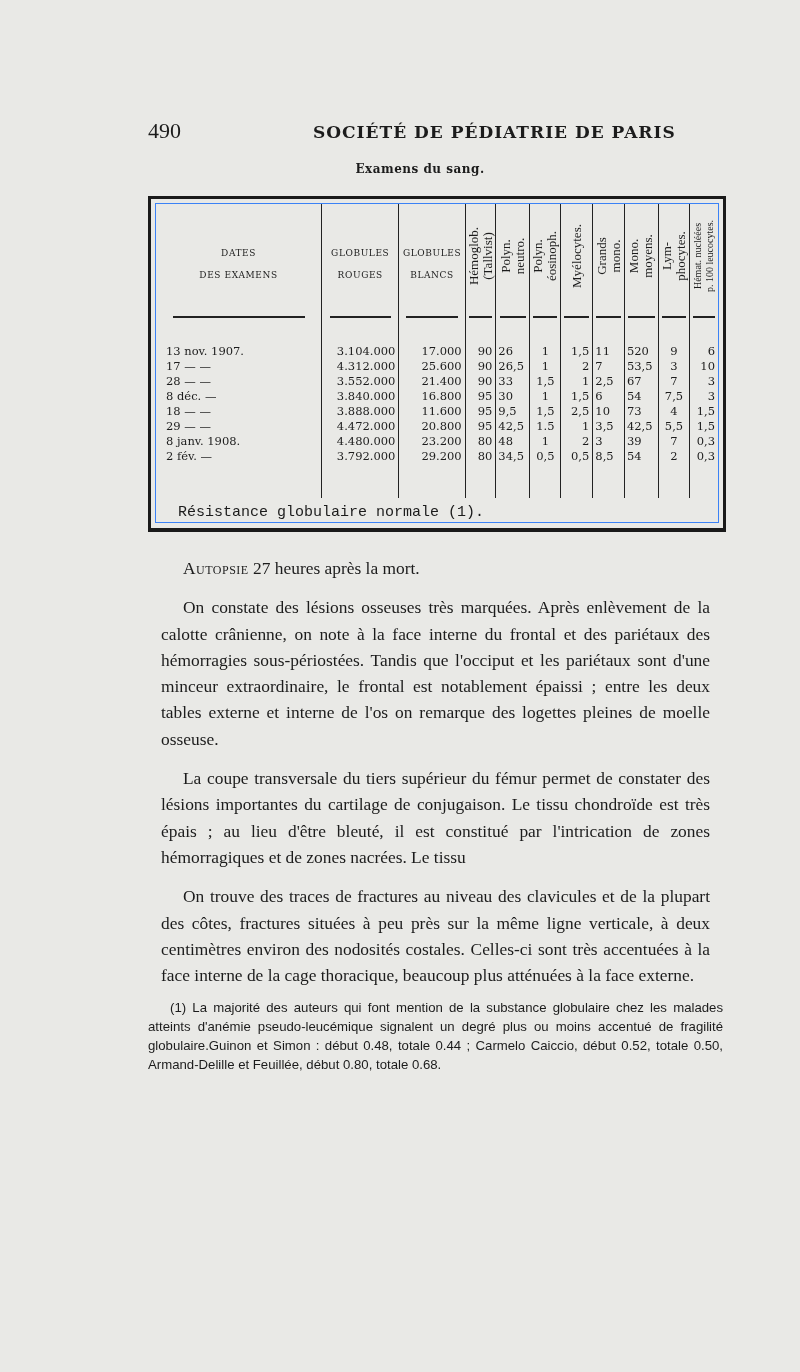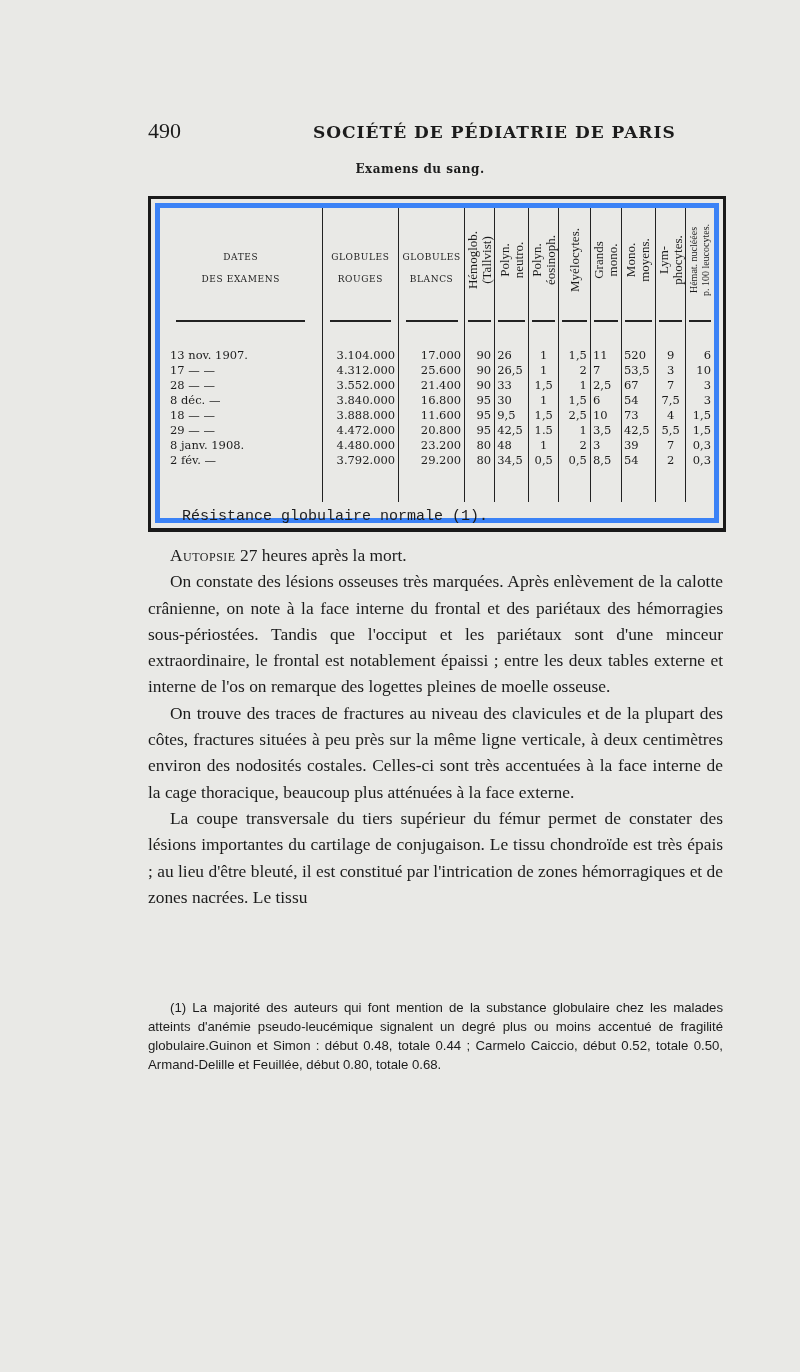--- a/index.html
+++ b/index.html
@@ -30,21 +30,21 @@
     }
     
     .frame-outer {
       position: absolute; left: 148px; top: 196px; width: 578px; height: 336px;
       border-left: 3px solid #1a1a1a; border-right: 3px solid #1a1a1a;
       border-top: 3px solid #1a1a1a; border-bottom: 4px solid #1a1a1a;
       box-sizing: border-box;
     }
     .frame-inner {
       position: absolute; left: 4px; top: 4px; right: 4px; bottom: 5px;
-      border: 5px solid #3b82f6;
+      border: 1px solid #3b82f6;
     }
     table.blood {
       position: absolute; left: 0; top: 0;
       border-collapse: collapse;
       font-family: "DejaVu Serif", serif;
       font-size: 11.5px;
     }
     table.blood th, table.blood td { padding: 0; }
     .hcell {
       height: 120px; vertical-align: middle; position: relative;
@@ -83,21 +83,21 @@
     .foot-row td.last { border-right: none; }
     .resistance {
       position: absolute; left: 22px; top: 300px;
       font-family: Liberation Mono, monospace; font-size: 15px;
     }
     .body-text {
       position: absolute; left: 148px; top: 542px; width: 575px;
       font-family: "Liberation Serif", serif; font-size: 17.4px; line-height: 26.3px;
       text-align: justify;
     }
-    .body-text p { margin: 0; text-indent: 0; }
+    .body-text p { margin: 13px; text-indent: 0; }
     .body-text p.ind { text-indent: 22px; }
     .body-text p .lead { font-variant: small-caps; letter-spacing: 0.5px; }
     .footnote {
       position: absolute; left: 148px; top: 998px; width: 575px;
       font-family: "Liberation Sans", sans-serif; font-size: 13.2px; line-height: 19px;
       text-align: justify;
     }
     .footnote p { margin: 0; text-indent: 22px; }
   </style>
 </head>
@@ -310,19 +310,19 @@
           </tr>
         </tbody>
     </table>
     <div class="resistance">Résistance globulaire normale (1).</div>
   </div>
 </div>
 
 <div class="body-text">
   <p class="ind"><span class="lead">Autopsie</span><span> 27 heures après la mort.</span></p>
   <p class="ind">On constate des lésions osseuses très marquées. Après enlèvement de la calotte crânienne, on note à la face interne du frontal et des pariétaux des hémorragies sous-périostées. Tandis que l'occiput et les pariétaux sont d'une minceur extraordinaire, le frontal est nota­blement épaissi ; entre les deux tables externe et interne de l'os on remarque des logettes pleines de moelle osseuse.</p>
+  <p class="ind">La coupe transversale du tiers supérieur du fémur permet de cons­tater des lésions importantes du cartilage de conjugaison. Le tissu chondroïde est très épais ; au lieu d'être bleuté, il est constitué par l'intrication de zones hémorragiques et de zones nacrées. Le tissu</p>
   <p class="ind">On trouve des traces de fractures au niveau des clavicules et de la plupart des côtes, fractures situées à peu près sur la même ligne ver­ticale, à deux centimètres environ des nodosités costales. Celles-ci sont très accentuées à la face interne de la cage thoracique, beaucoup plus atténuées à la face externe.</p>
-  <p class="ind">La coupe transversale du tiers supérieur du fémur permet de cons­tater des lésions importantes du cartilage de conjugaison. Le tissu chondroïde est très épais ; au lieu d'être bleuté, il est constitué par l'intrication de zones hémorragiques et de zones nacrées. Le tissu</p>
 </div>
 
 <div class="footnote">
   <p>(1) La majorité des auteurs qui font mention de la substance globulaire chez les malades atteints d'anémie pseudo-leucémique signalent un de­gré plus ou moins accentué de fragilité globulaire.Guinon et Simon : début 0.48, totale 0.44 ; Carmelo Caiccio, début 0.52, totale 0.50, Armand-Delille et Feuillée, début 0.80, totale 0.68.</p>
 </div>
 
 </body></html>

